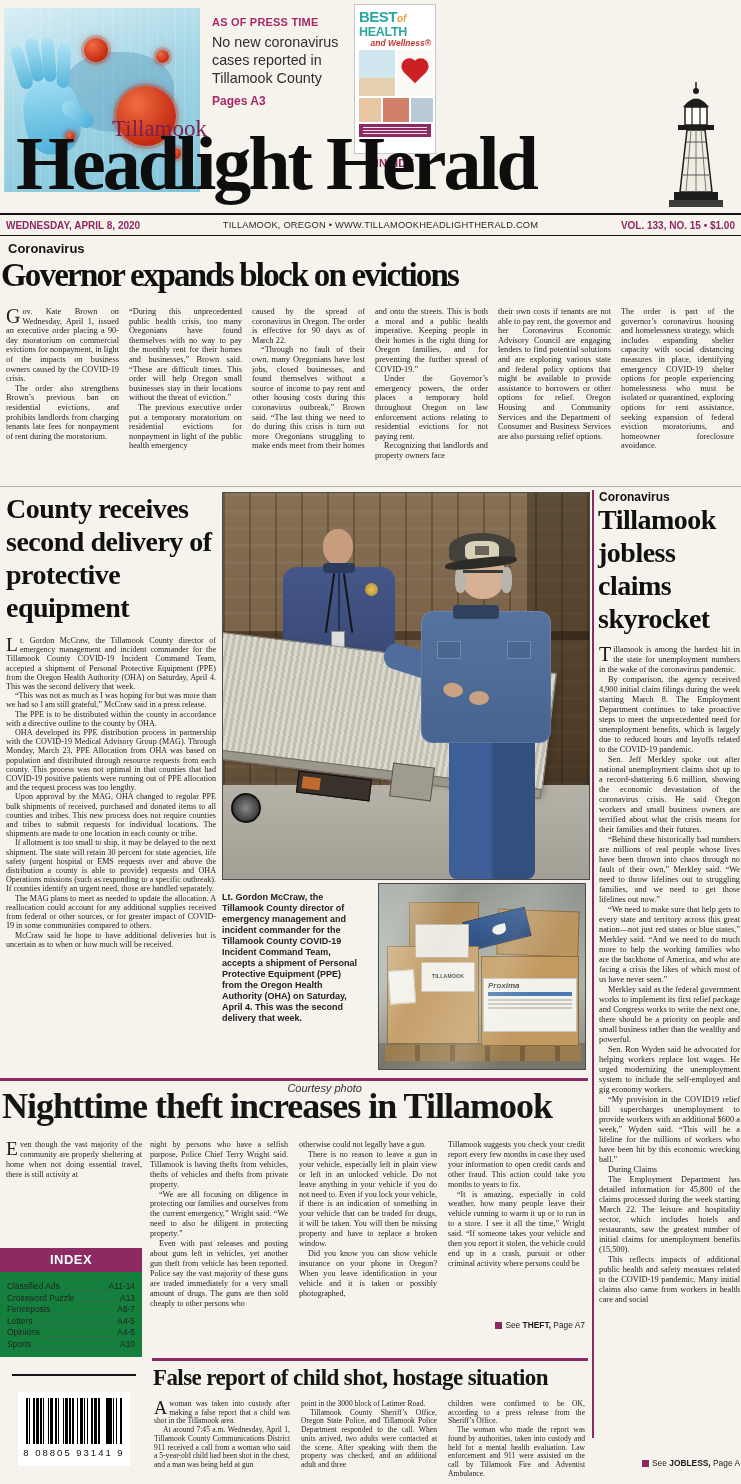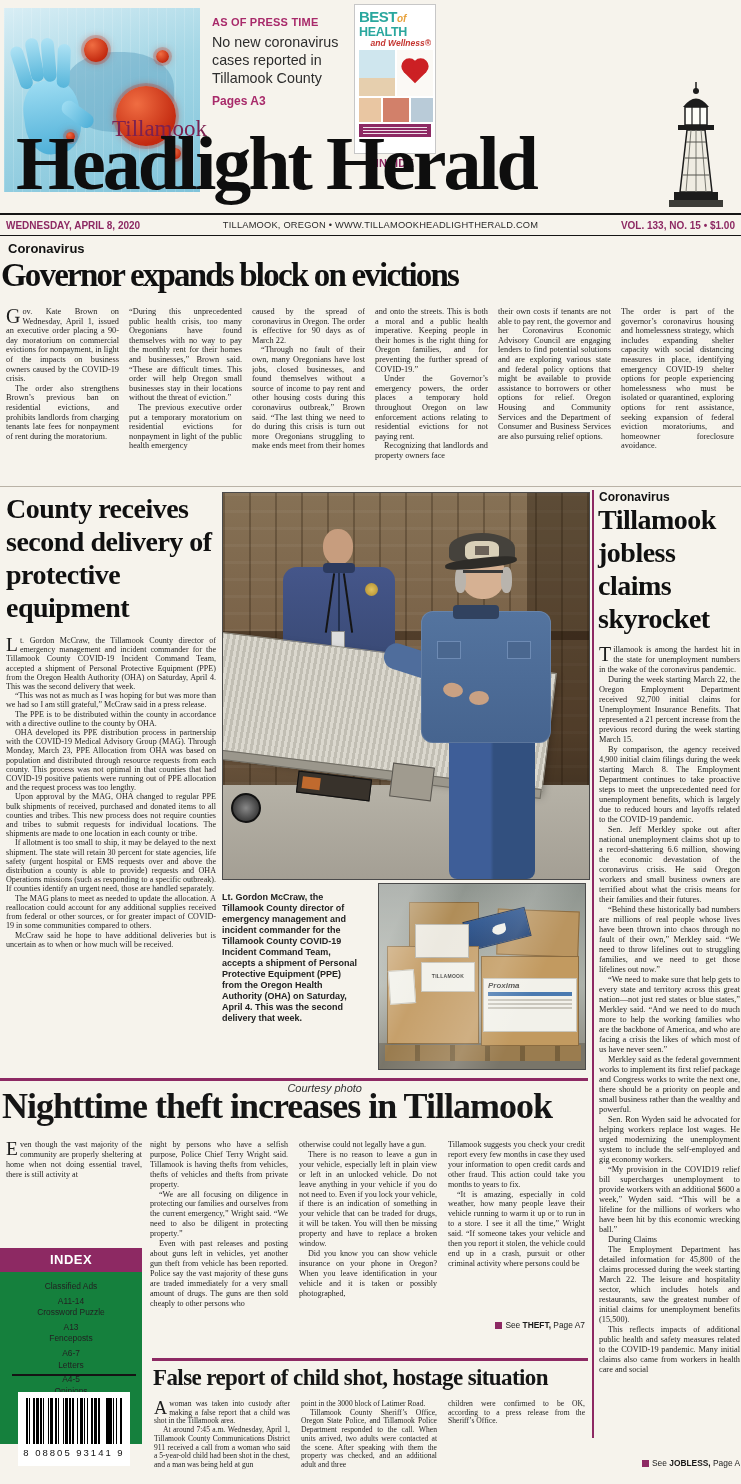--- a/index.html
+++ b/index.html
@@ -32,22 +32,22 @@
   .datebar .dc{color:#2a2a2a;font-size:9.3px;letter-spacing:.2px;}
   
   .jump{font-family:"Liberation Sans",sans-serif;font-size:8.4px;color:#1a1a1a;text-align:right;}
   .jump .sq{display:inline-block;width:7px;height:7px;background:#8d2963;margin-right:3px;vertical-align:-1px;}
   .jump b{font-weight:bold;}
   
   .index-box{background:#15803d;box-sizing:border-box;}
   .index-bar{background:#8d2963;color:#fff;font-family:"Liberation Sans",sans-serif;font-weight:bold;
              font-size:13px;text-align:center;line-height:24px;letter-spacing:.5px;}
   .index-items{padding:9px 7px 6px 7px;}
-  .index-row{display:flex;align-items:center;font-family:"Liberation Sans",sans-serif;font-size:8.4px;
-             color:#222;line-height:11.6px;flex-direction:column;}
+  .index-row{display:flex;align-items:flex-end;font-family:"Liberation Sans",sans-serif;font-size:8.4px;
+             color:#222;line-height:11.6px;}
   .index-row .dots{flex:1;border-bottom:1px dotted #555;margin:0 2px 2px 2px;}
   
   .caption{font-family:"Liberation Sans",sans-serif;font-weight:bold;font-size:9px;line-height:11px;color:#222;}
   .credit{font-family:"Liberation Sans",sans-serif;font-style:italic;font-size:11px;color:#333;text-align:right;}
   
   .photo{border:1px solid #4a4a4a;overflow:hidden;position:absolute;}
   
   .promo-scene{background:linear-gradient(160deg,#d9eef5 0%,#a3d6e5 45%,#7fc3da 100%);overflow:hidden;}
   .promo-lines{position:absolute;inset:0;background:repeating-linear-gradient(90deg,rgba(255,255,255,.14) 0 1px,transparent 1px 9px);}
   .mapblob{position:absolute;background:rgba(80,150,185,.4);border-radius:45%;}
@@ -301,21 +301,20 @@
     <div style="height:2px;background:#c9c6bc;margin-top:2px;"></div>
   </div>
   <div class="sheen"></div>
 </div>
 
 <div class="abs rule-accent" style="left:592px;top:490px;width:2px;height:948px;"></div>
 <div class="abs kicker" style="left:599px;top:490px;font-size:12px;">Coronavirus</div>
 <div class="abs headline serif" style="left:598px;top:503px;width:143px;font-size:28px;line-height:33px;letter-spacing:-.5px;">Tillamook jobless claims skyrocket</div>
 <div class="abs body-col dropcap f-jobless" style="left:599px;top:645px;width:141px;height:806px;">
     <p>Tillamook is among the hardest hit in the state for unemployment numbers in the wake of the coronavirus pandemic.</p>
-    <p>During the week starting March 22, the Oregon Employment Department received 92,700 initial claims for Unemployment Insurance Benefits. That represented a 21 percent increase from the previous record during the week starting March 15.</p>
     <p>By comparison, the agency received 4,900 initial claim filings during the week starting March 8. The Employment Department continues to take proactive steps to meet the unprecedented need for unemployment benefits, which is largely due to reduced hours and layoffs related to the COVID-19 pandemic.</p>
     <p>Sen. Jeff Merkley spoke out after national unemployment claims shot up to a record-shattering 6.6 million, showing the economic devastation of the coronavirus crisis. He said Oregon workers and small business owners are terrified about what the crisis means for their families and their futures.</p>
     <p>“Behind these historically bad numbers are millions of real people whose lives have been thrown into chaos through no fault of their own,” Merkley said. “We need to throw lifelines out to struggling families, and we need to get those lifelines out now.”</p>
     <p>“We need to make sure that help gets to every state and territory across this great nation—not just red states or blue states,” Merkley said. “And we need to do much more to help the working families who are the backbone of America, and who are facing a crisis the likes of which most of us have never seen.”</p>
     <p>Merkley said as the federal government works to implement its first relief package and Congress works to write the next one, there should be a priority on people and small business rather than the wealthy and powerful.</p>
     <p>Sen. Ron Wyden said he advocated for helping workers replace lost wages. He urged modernizing the unemployment system to include the self-employed and gig economy workers.</p>
     <p>“My provision in the COVID19 relief bill supercharges unemployment to provide workers with an additional $600 a week,” Wyden said. “This will be a lifeline for the millions of workers who have been hit by this economic wrecking ball.”</p>
     <p>During Claims</p>
     <p>The Employment Department has detailed information for 45,800 of the claims processed during the week starting March 22. The leisure and hospitality sector, which includes hotels and restaurants, saw the greatest number of initial claims for unemployment benefits (15,500).</p>
     <p>This reflects impacts of additional public health and safety measures related to the COVID-19 pandemic. Many initial claims also came from workers in health care and social</p>
@@ -391,19 +390,20 @@
 <div class="abs body-col dropcap f-hostage" style="left:154px;top:1400px;width:136px;height:84px;">
     <p>A woman was taken into custody after making a false report that a child was shot in the Tillamook area.</p>
     <p>At around 7:45 a.m. Wednesday, April 1, Tillamook County Communications District 911 received a call from a woman who said a 5-year-old child had been shot in the chest, and a man was being held at gun</p>
   </div>
 <div class="abs body-col f-hostage" style="left:301px;top:1400px;width:136px;height:84px;">
     <p>point in the 3000 block of Latimer Road.</p>
     <p>Tillamook County Sheriff’s Office, Oregon State Police, and Tillamook Police Department responded to the call. When units arrived, two adults were contacted at the scene. After speaking with them the property was checked, and an additional adult and three</p>
   </div>
 <div class="abs body-col f-hostage" style="left:448px;top:1400px;width:137px;height:84px;">
     <p>children were confirmed to be OK, according to a press release from the Sheriff’s Office.</p>
+    <p>The woman who made the report was found by authorities, taken into custody and held for a mental health evaluation. Law enforcement and 911 were assisted on the call by Tillamook Fire and Adventist Ambulance.</p>
   </div>
 
 <div class="abs rule-dark" style="left:12px;top:1374px;width:124px;height:2px;"></div>
 <div class="abs barcode" style="left:18px;top:1392px;width:112px;height:74px;">
   <div class="bars"></div>
   <div class="bcd">8 08805 93141 9</div>
 </div>
 
 </body></html>

